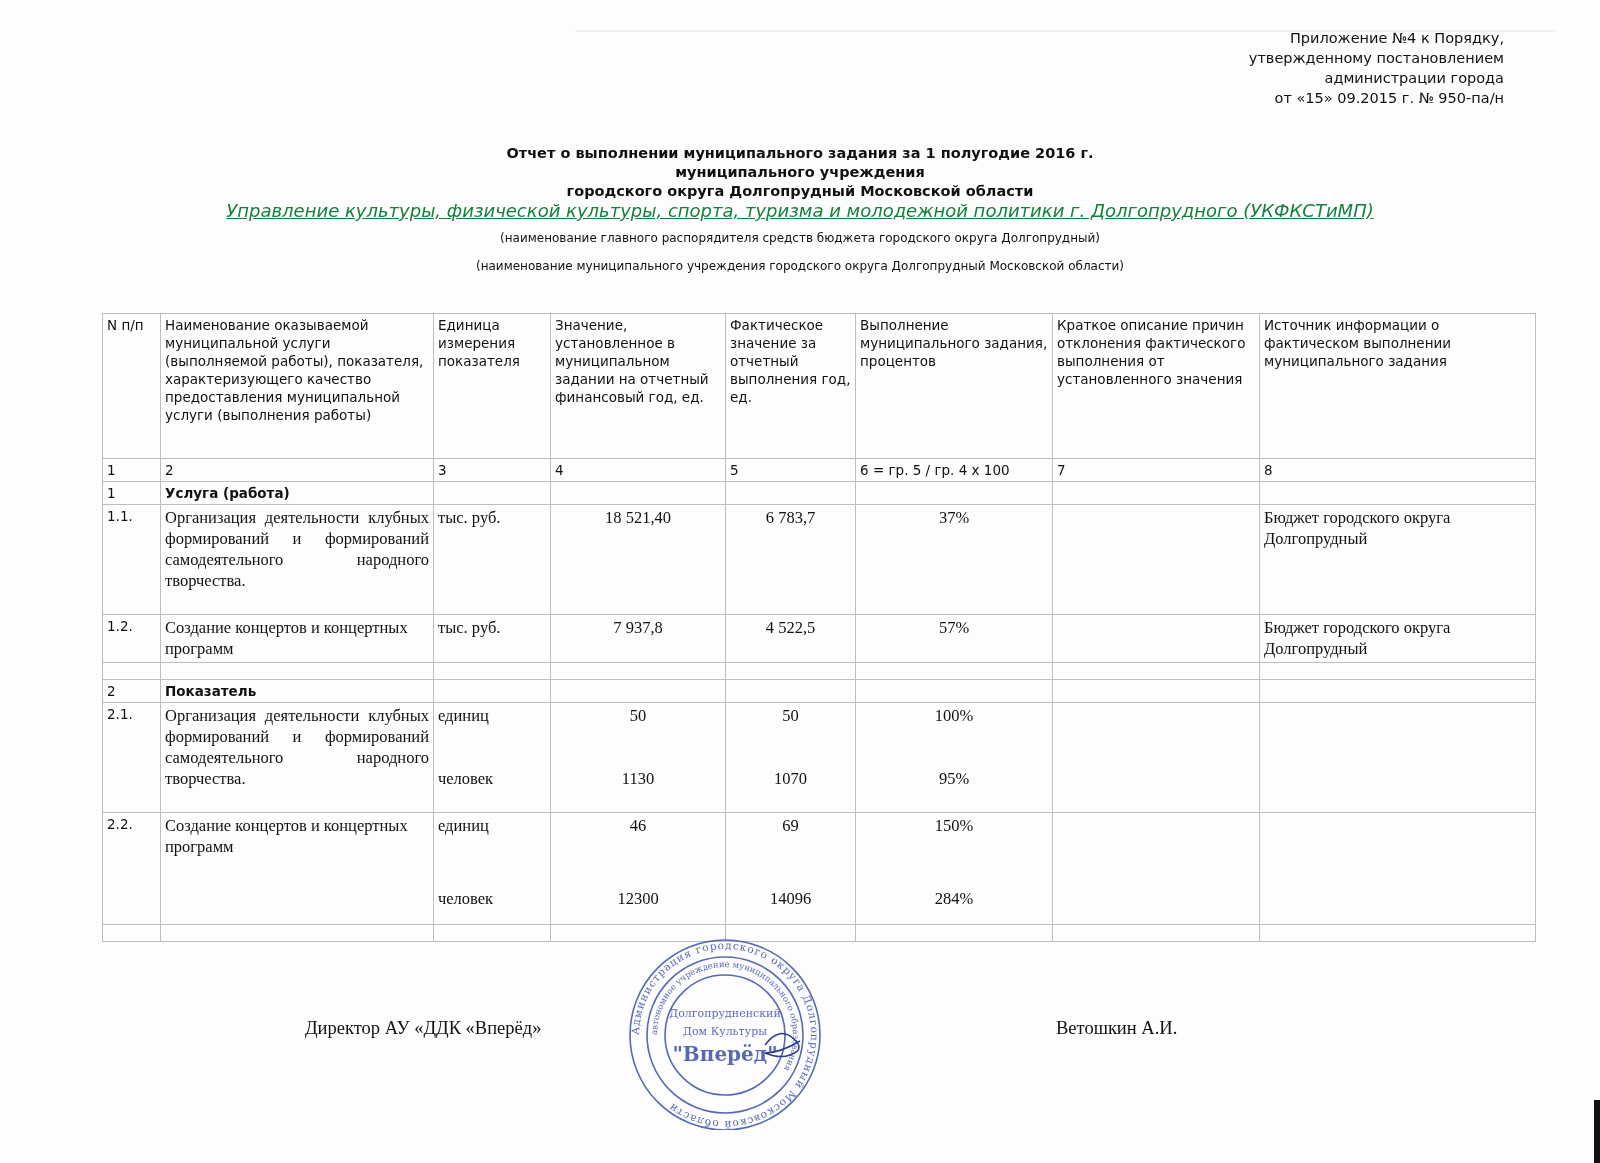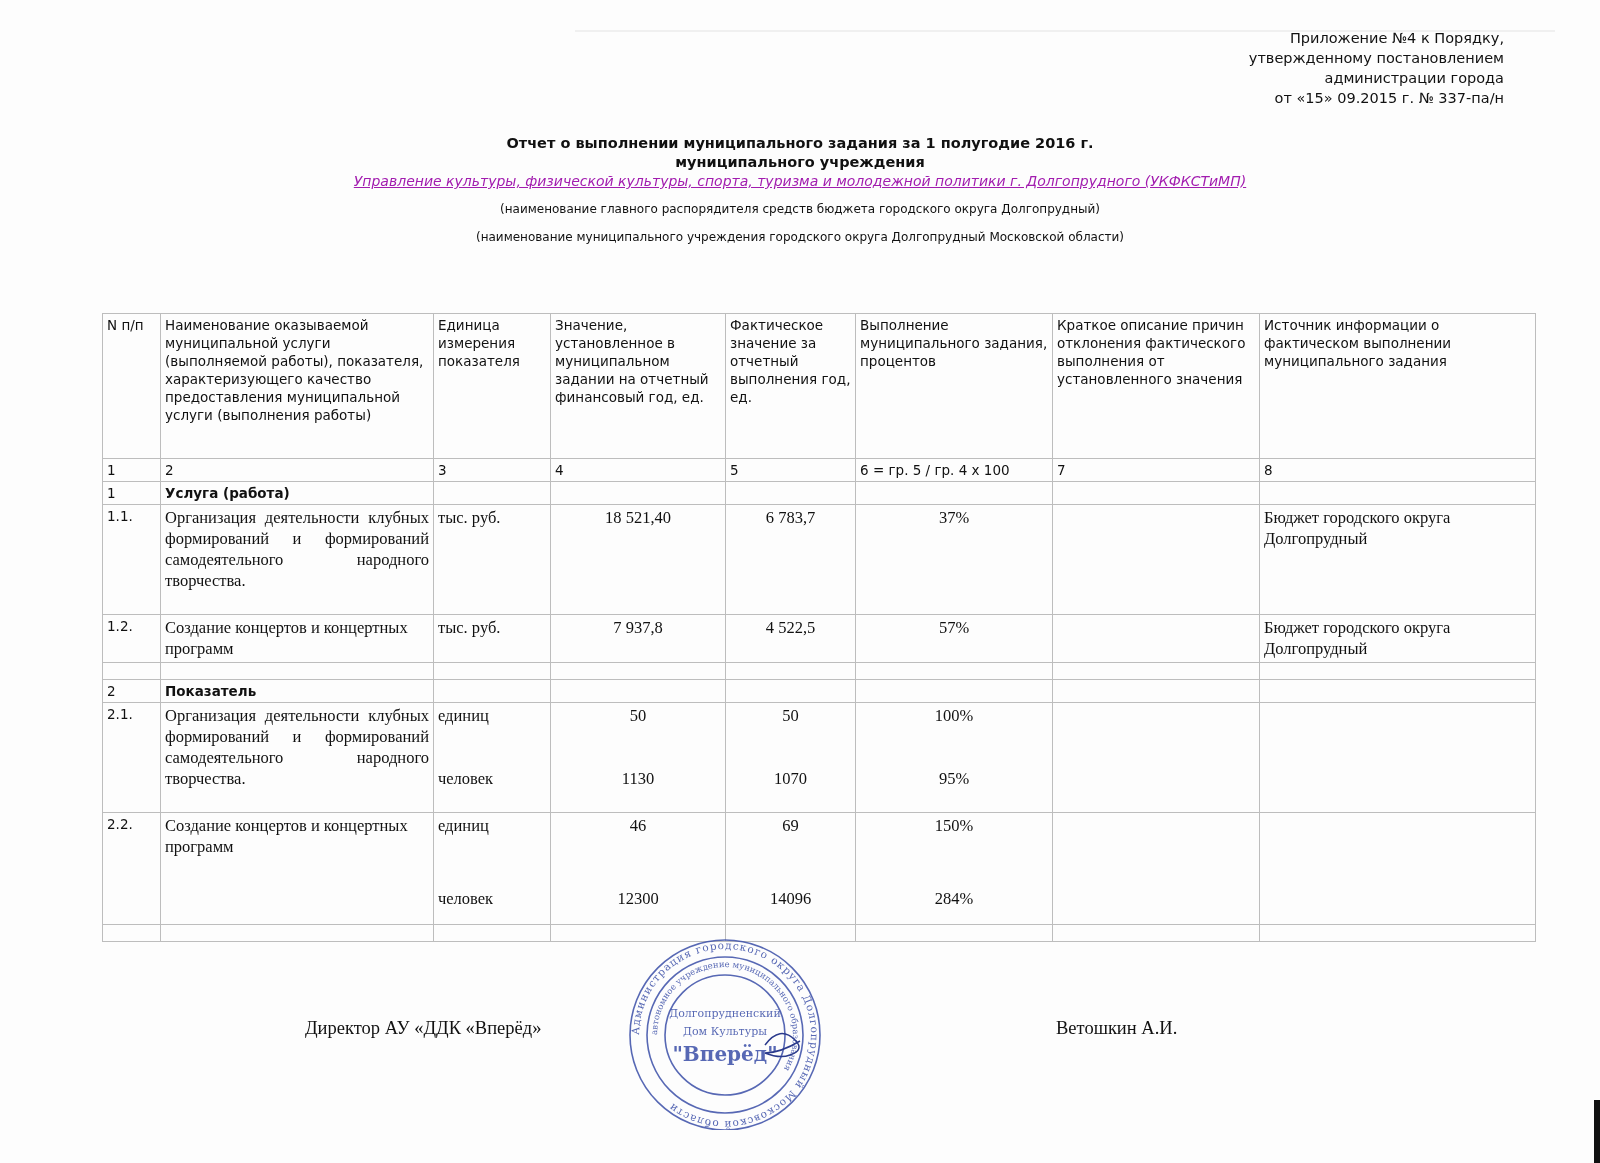--- a/index.html
+++ b/index.html
@@ -5,23 +5,23 @@
   html, body { margin: 0; padding: 0; }
   body {
     width: 1600px; height: 1163px; background: #fdfdfd; position: relative; overflow: hidden;
     font-family: "DejaVu Sans", sans-serif; color: #111;
   }
   .appendix {
     position: absolute; right: 96px; top: 28px; text-align: right;
     font-size: 14.5px; line-height: 20px;
   }
   .appendix div { white-space: nowrap; }
-  .title-block { position: absolute; left: 0; width: 1600px; top: 134px; text-align: center; }
+  .title-block { position: absolute; left: 0; width: 1600px; top: 144px; text-align: center; }
   .title-block .t { font-weight: bold; font-size: 14.5px; line-height: 19px; }
-  .title-block .u { font-style: italic; text-decoration: underline; font-size: 14px; line-height: 19px; color: #a21caf; }
+  .title-block .u { font-style: italic; text-decoration: underline; font-size: 18px; line-height: 19px; color: #15803d; }
   .title-block .n { font-size: 12px; line-height: 20px; margin-top: 8px; }
   table.report {
     position: absolute; left: 102px; top: 313px; width: 1433px;
     border-collapse: collapse; table-layout: fixed;
   }
   table.report td {
     border: 1px solid #bdbdbd; vertical-align: top; padding: 2px 4px;
     font-size: 13.5px; line-height: 18px;
   }
   .hdr td { font-size: 13.5px; line-height: 18px; height: 140px; }
@@ -42,26 +42,27 @@
 </style>
 </head>
 <body>
 
 <div class="mark"></div>
 
 <div class="appendix">
   <div>Приложение №4 к Порядку,</div>
   <div>утвержденному постановлением</div>
   <div>администрации города</div>
-  <div>от «15» 09.2015 г. № 337-па/н</div>
+  <div>от «15» 09.2015 г. № 950-па/н</div>
 </div>
 
 <div class="title-block">
   <div class="t">Отчет о выполнении муниципального задания за 1 полугодие 2016 г.</div>
   <div class="t">муниципального учреждения</div>
+  <div class="t">городского округа Долгопрудный Московской области</div>
   <div class="u">Управление культуры, физической культуры, спорта, туризма и молодежной политики г. Долгопрудного (УКФКСТиМП)</div>
   <div class="n">(наименование главного распорядителя средств бюджета городского округа Долгопрудный)</div>
   <div class="n">(наименование муниципального учреждения городского округа Долгопрудный Московской области)</div>
 </div>
 
 <table class="report">
   <colgroup>
     <col style="width:58px">
     <col style="width:273px">
     <col style="width:117px">

